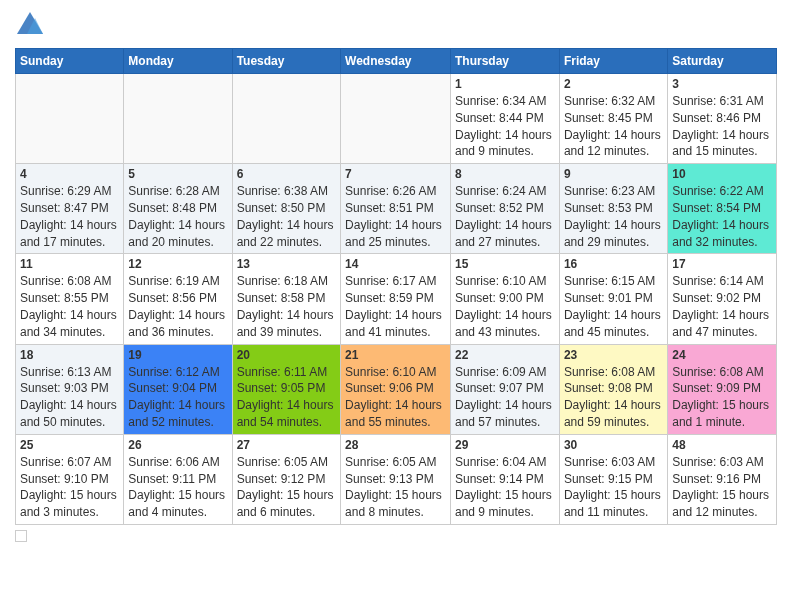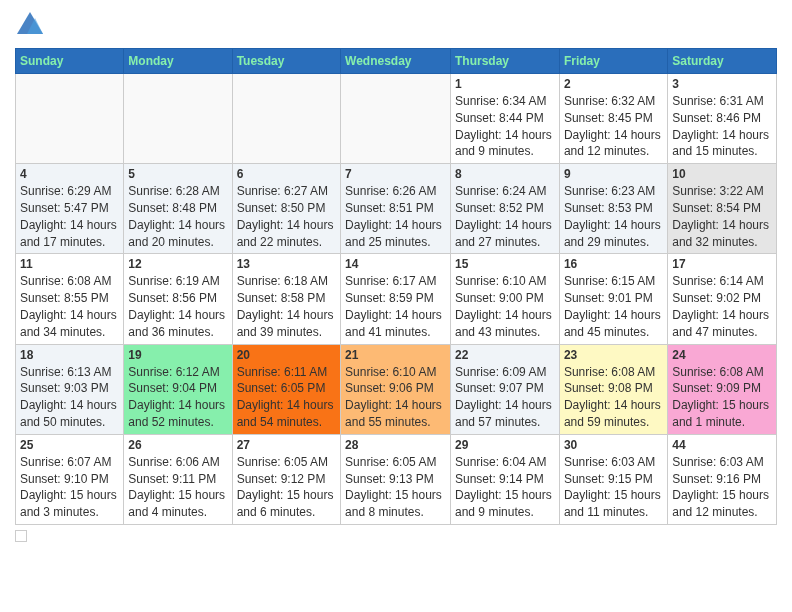--- a/index.html
+++ b/index.html
@@ -57,21 +57,21 @@
       font-size: 14px;
       color: #555;
     }
     .calendar {
       width: 100%;
       border-collapse: collapse;
       border: 1px solid #ccc;
     }
     .calendar th {
       background: #2a6ebb;
-      color: #86efac;
+      color: #ffffff;
       font-size: 12px;
       font-weight: bold;
       padding: 5px 4px;
       text-align: left;
       border: 1px solid #2060aa;
     }
     .calendar td {
       vertical-align: top;
       border: 1px solid #ccc;
       padding: 3px 4px;
@@ -174,34 +174,34 @@
             <div class="day-info">Sunrise: 6:31 AM
 Sunset: 8:46 PM
 Daylight: 14 hours
 and 15 minutes.</div>
           </td>
         </tr>
         <tr>
           <td style="background: rgb(240, 244, 248);">
             <span class="day-number">4</span>
             <div class="day-info">Sunrise: 6:29 AM
-Sunset: 5:47 PM
+Sunset: 8:47 PM
 Daylight: 14 hours
 and 17 minutes.</div>
           </td>
           <td style="background: rgb(240, 244, 248);">
             <span class="day-number">5</span>
             <div class="day-info">Sunrise: 6:28 AM
 Sunset: 8:48 PM
 Daylight: 14 hours
 and 20 minutes.</div>
           </td>
           <td style="background: rgb(240, 244, 248);">
             <span class="day-number">6</span>
-            <div class="day-info">Sunrise: 6:27 AM
+            <div class="day-info">Sunrise: 6:38 AM
 Sunset: 8:50 PM
 Daylight: 14 hours
 and 22 minutes.</div>
           </td>
           <td style="background: rgb(240, 244, 248);">
             <span class="day-number">7</span>
             <div class="day-info">Sunrise: 6:26 AM
 Sunset: 8:51 PM
 Daylight: 14 hours
 and 25 minutes.</div>
@@ -213,23 +213,23 @@
 Daylight: 14 hours
 and 27 minutes.</div>
           </td>
           <td style="background: rgb(240, 244, 248);">
             <span class="day-number">9</span>
             <div class="day-info">Sunrise: 6:23 AM
 Sunset: 8:53 PM
 Daylight: 14 hours
 and 29 minutes.</div>
           </td>
-          <td style="background: #e5e5e5; margin-left: 32px;">
+          <td style="background: #5eead4; margin-left: 32px;">
             <span class="day-number">10</span>
-            <div class="day-info">Sunrise: 3:22 AM
+            <div class="day-info">Sunrise: 6:22 AM
 Sunset: 8:54 PM
 Daylight: 14 hours
 and 32 minutes.</div>
           </td>
         </tr>
         <tr>
           <td>
             <span class="day-number">11</span>
             <div class="day-info">Sunrise: 6:08 AM
 Sunset: 8:55 PM
@@ -280,31 +280,31 @@
           </td>
         </tr>
         <tr>
           <td style="background: rgb(240, 244, 248);">
             <span class="day-number">18</span>
             <div class="day-info">Sunrise: 6:13 AM
 Sunset: 9:03 PM
 Daylight: 14 hours
 and 50 minutes.</div>
           </td>
-          <td style="background: #86efac;">
+          <td style="background: #3b82f6;">
             <span class="day-number">19</span>
             <div class="day-info">Sunrise: 6:12 AM
 Sunset: 9:04 PM
 Daylight: 14 hours
 and 52 minutes.</div>
           </td>
-          <td style="background: #f97316;">
+          <td style="background: #84cc16;">
             <span class="day-number">20</span>
             <div class="day-info">Sunrise: 6:11 AM
-Sunset: 6:05 PM
+Sunset: 9:05 PM
 Daylight: 14 hours
 and 54 minutes.</div>
           </td>
           <td style="background: #fdba74;">
             <span class="day-number">21</span>
             <div class="day-info">Sunrise: 6:10 AM
 Sunset: 9:06 PM
 Daylight: 14 hours
 and 55 minutes.</div>
           </td>
@@ -367,21 +367,21 @@
 and 9 minutes.</div>
           </td>
           <td>
             <span class="day-number">30</span>
             <div class="day-info">Sunrise: 6:03 AM
 Sunset: 9:15 PM
 Daylight: 15 hours
 and 11 minutes.</div>
           </td>
           <td>
-            <span class="day-number">44</span>
+            <span class="day-number">48</span>
             <div class="day-info">Sunrise: 6:03 AM
 Sunset: 9:16 PM
 Daylight: 15 hours
 and 12 minutes.</div>
           </td>
         </tr>
       </tbody>
   </table>
 
   <div class="footer-note">

